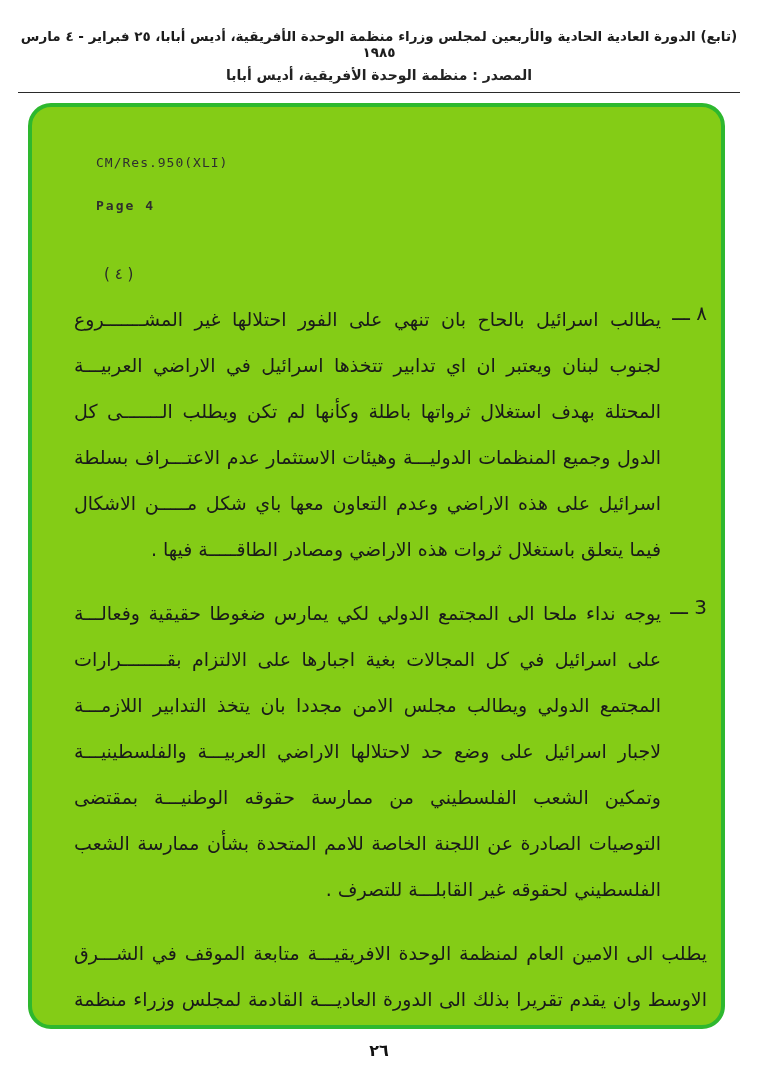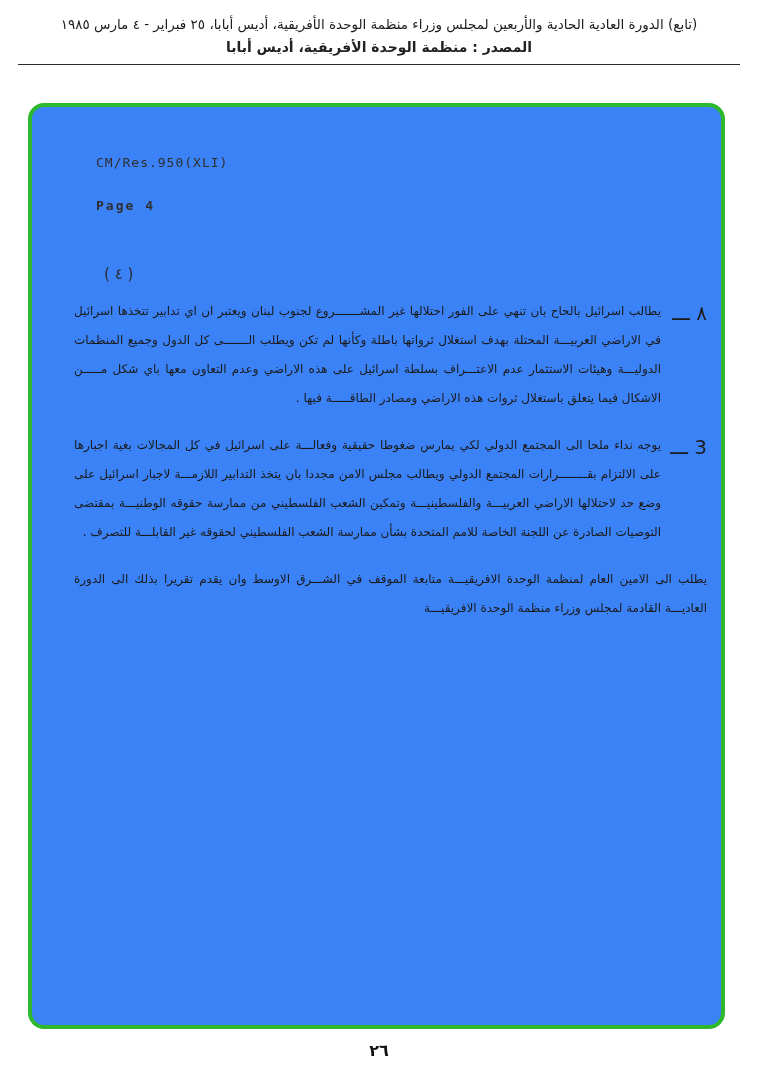--- a/index.html
+++ b/index.html
@@ -11,23 +11,23 @@
     background: #ffffff;
     font-family: "DejaVu Sans", sans-serif;
     color: #1c1c1c;
     overflow: hidden;
   }
 
   
   .top-header {
     direction: rtl;
     text-align: center;
-    font-weight: normal;
+    font-weight: bold;
     font-size: 13.5px;
-    padding: 16px 16px 0 16px;
+    padding: 28px 16px 0 16px;
     letter-spacing: 0.2px;
   }
   .source-line {
     direction: rtl;
     text-align: center;
     font-weight: bold;
     font-size: 14px;
     margin-top: 7px;
     color: #222;
   }
@@ -38,22 +38,22 @@
   }
 
   
   .scan-frame {
     position: absolute;
     left: 28px;
     top: 103px;
     width: 697px;
     height: 926px;
     border: 4px solid #2eb82e;
-    border-radius: 16px;
-    background: #3b82f6;
+    border-radius: 23px;
+    background: #84cc16;
     box-sizing: border-box;
     overflow: hidden;
   }
 
   
   .ref-block {
     margin: 48px 0 0 64px;
     font-family: "DejaVu Sans Mono", monospace;
     font-size: 13px;
     color: #2f2f2f;
@@ -86,21 +86,21 @@
   }
   .para-number {
     flex: 0 0 46px;
     font-size: 20px;
     padding-top: 4px;
     color: #1c1c1c;
     white-space: nowrap;
   }
   .para-text {
     flex: 1;
-    font-size: 12px;
+    font-size: 19px;
     line-height: 2.42;
     text-align: justify;
     text-align-last: right;
     color: #1a1a1a;
   }
 
   
   .footer-page {
     position: absolute;
     bottom: 18px;

